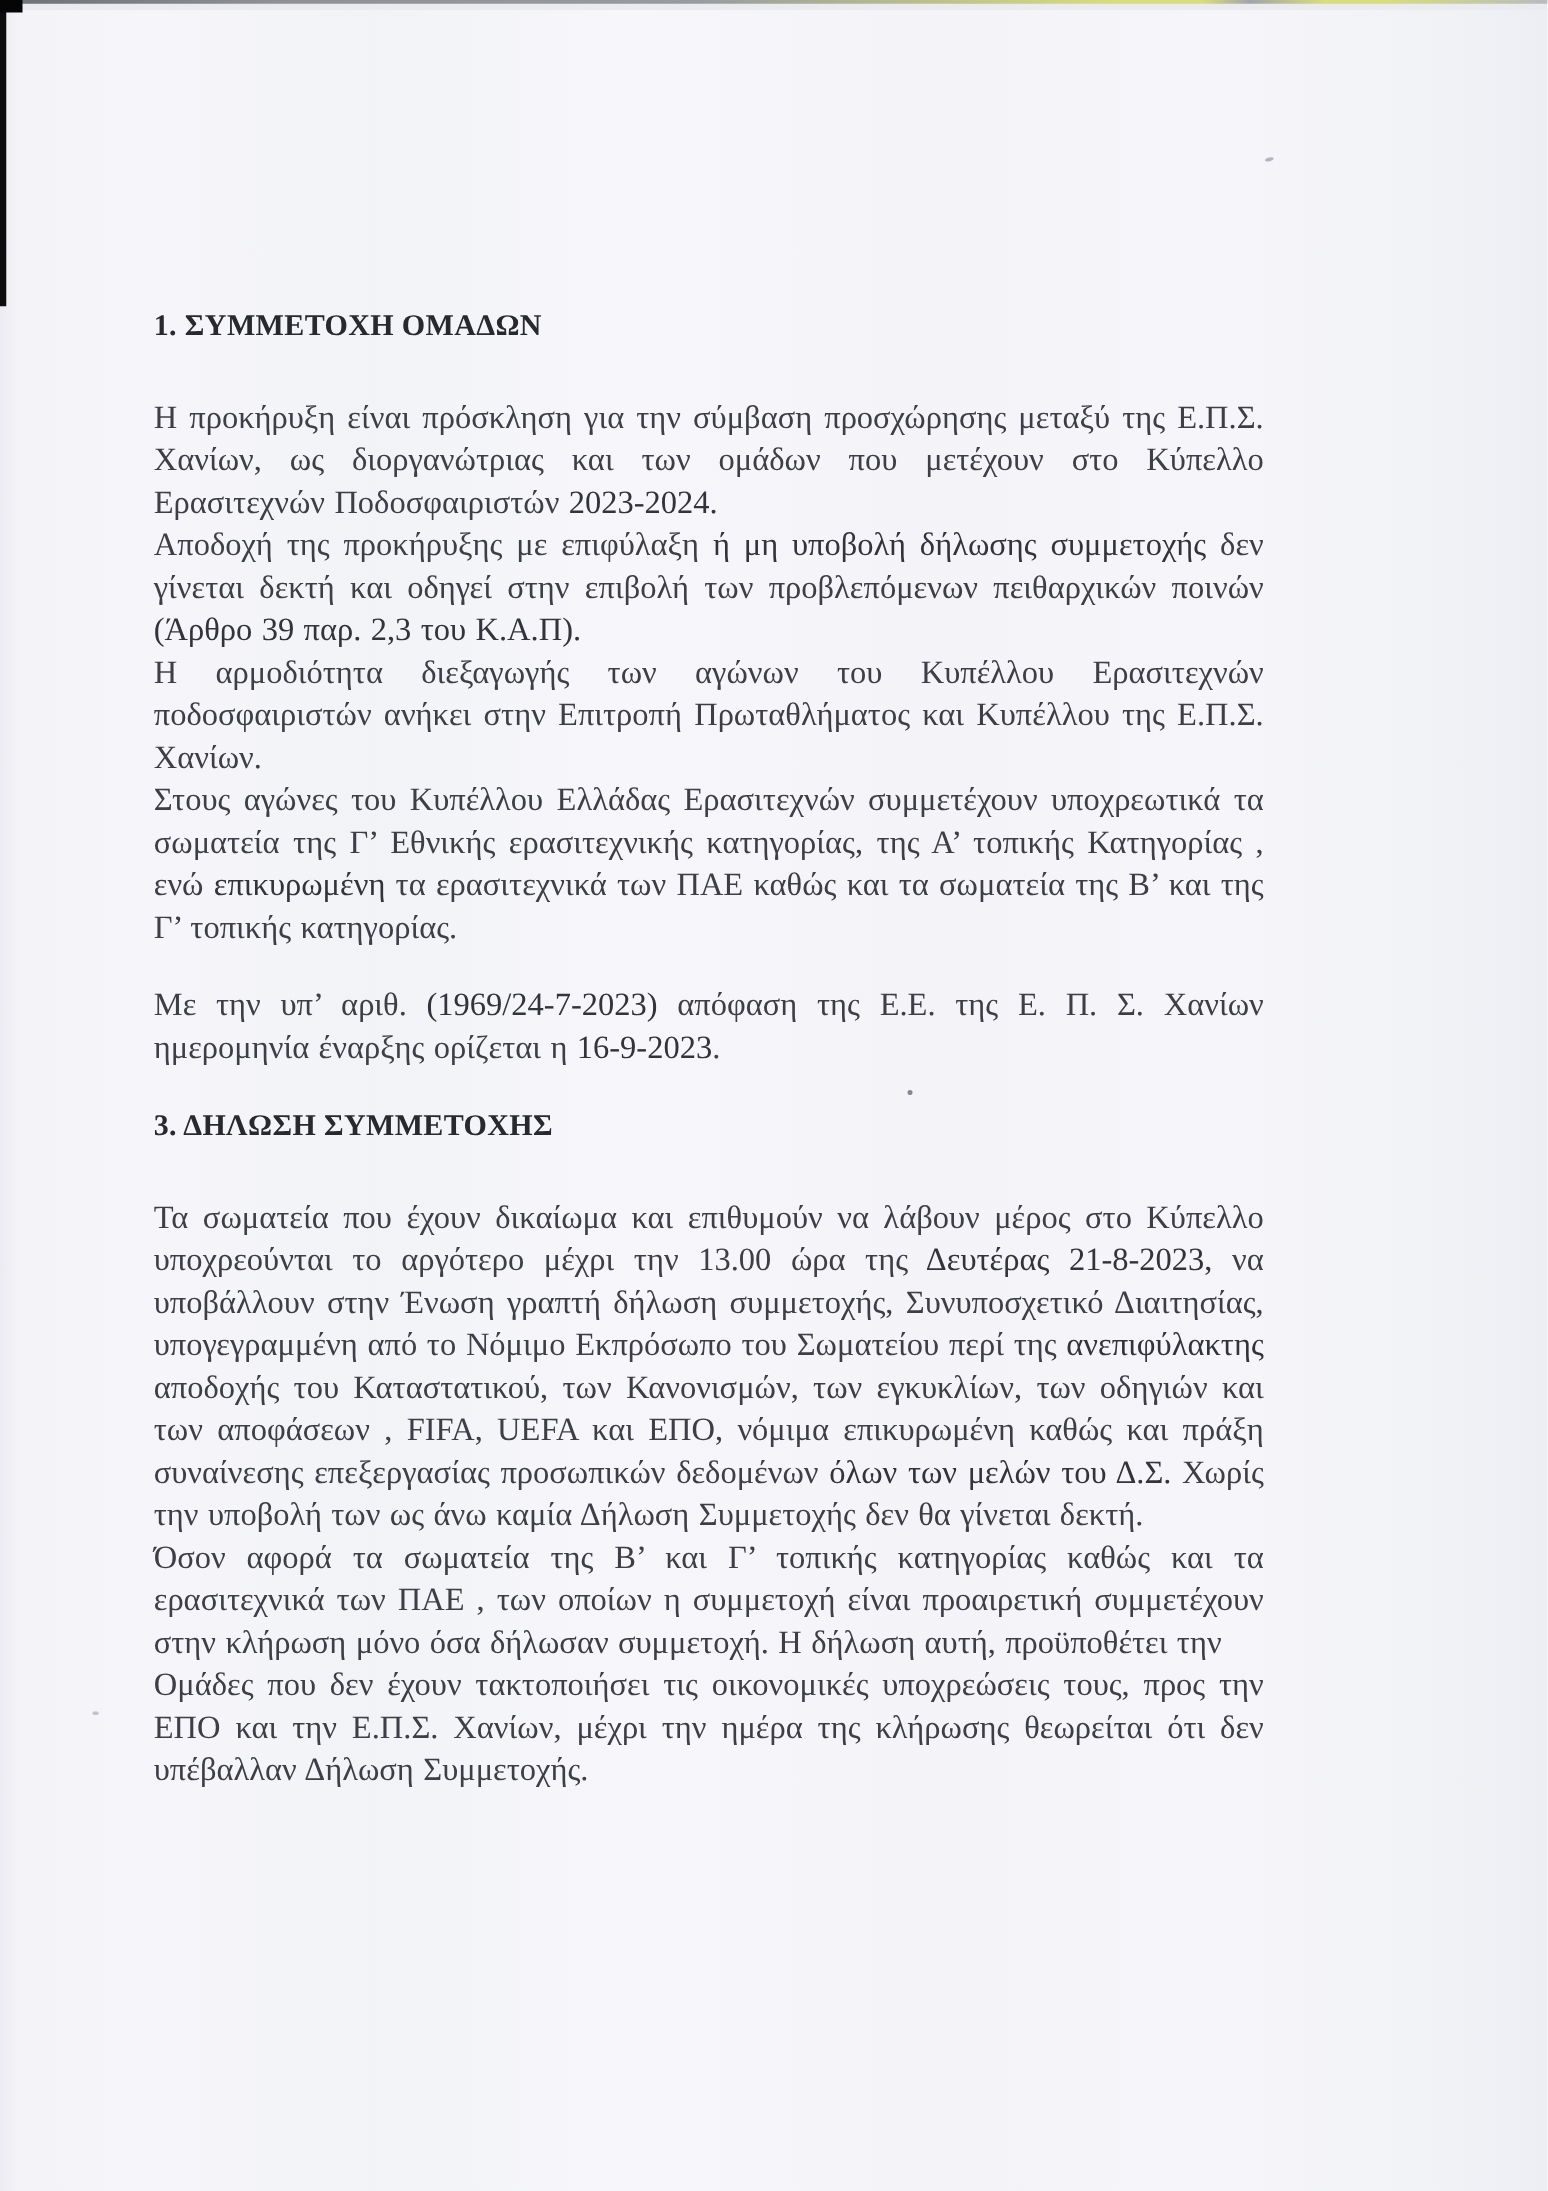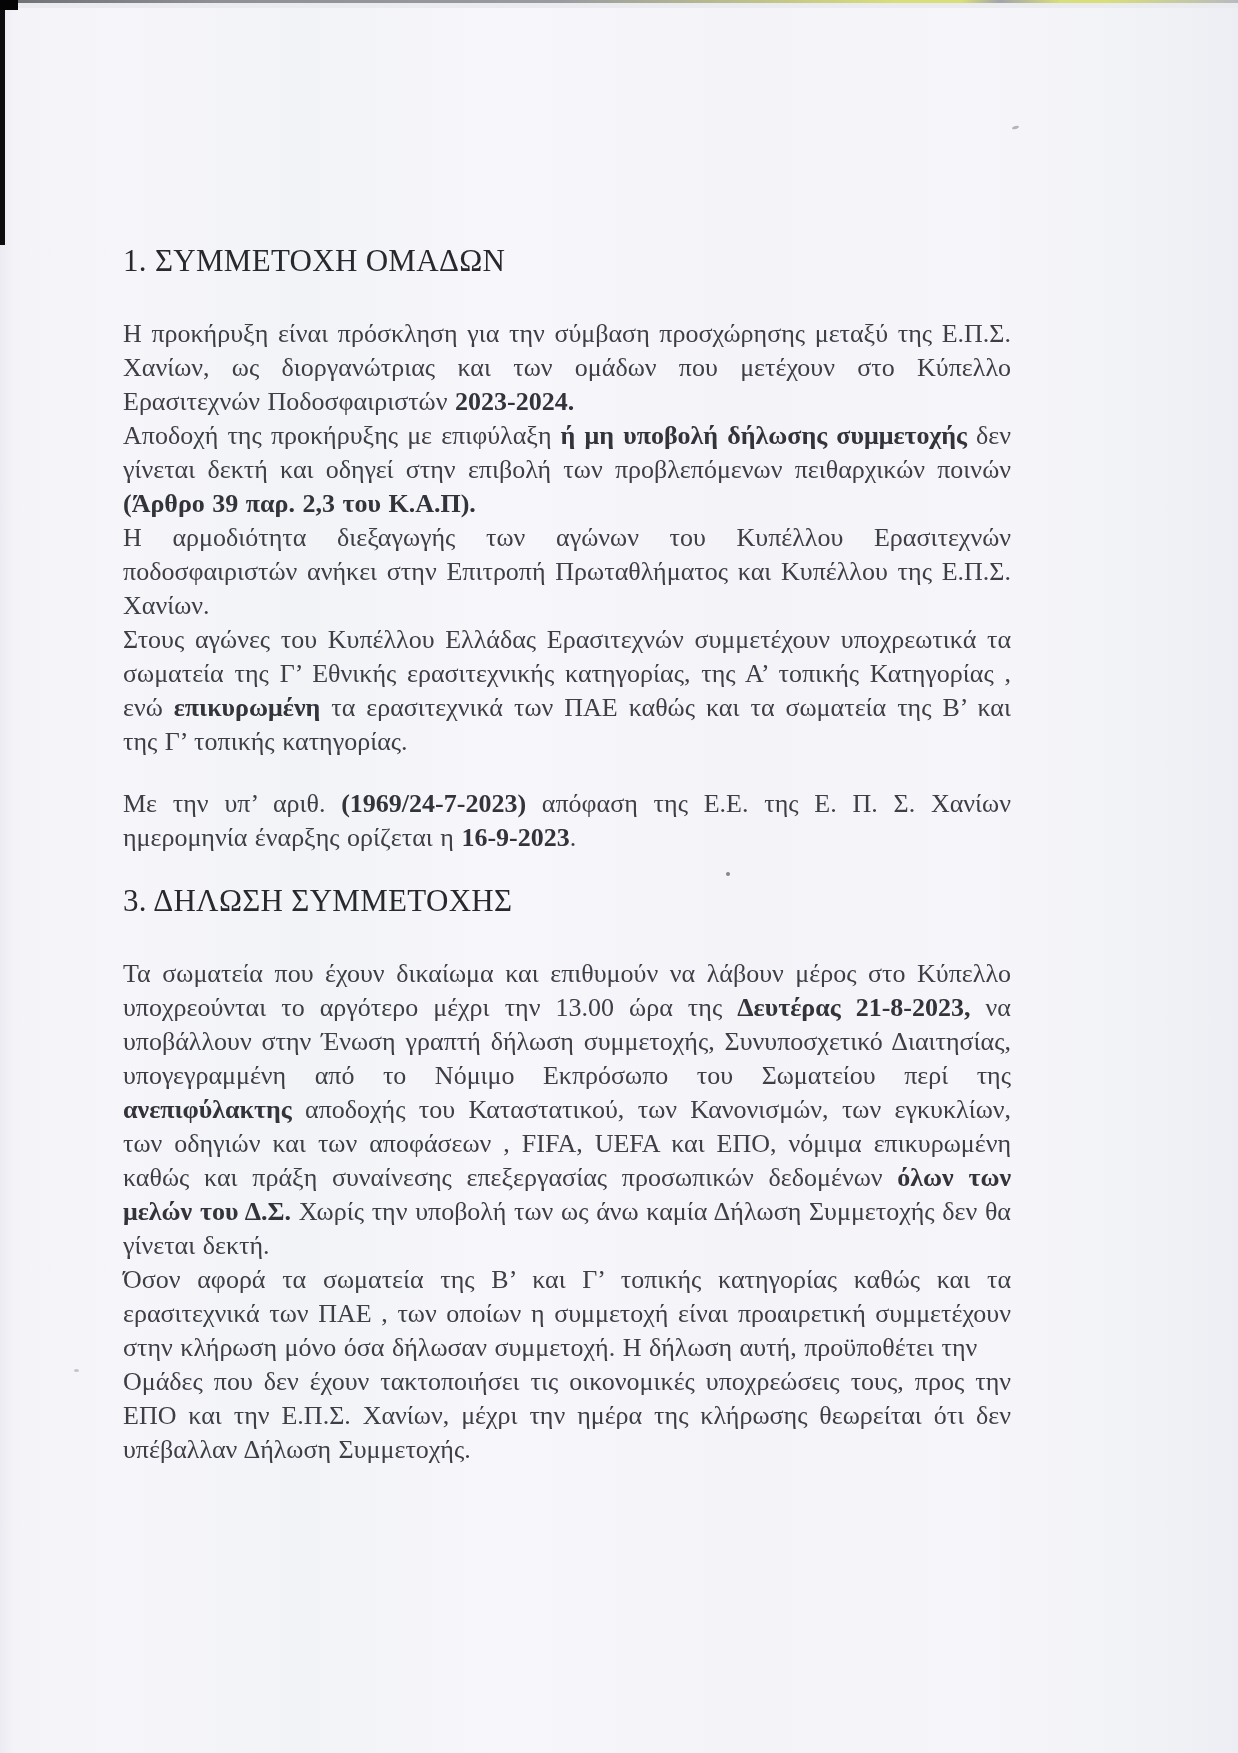--- a/index.html
+++ b/index.html
@@ -28,35 +28,35 @@
   .content{
     position:absolute;
     left:123px; top:0;
     width:888px;
     padding-top:243px;
     color:var(--ink);
   }
   .doc-section + .doc-section{ margin-top:28px; }
   .section-heading{
     margin:0 0 38px 0;
-    font-size:31px;
+    font-size:24px;
     line-height:36px;
-    font-weight:normal;
+    font-weight:bold;
     color:var(--heading-ink);
     letter-spacing:0.3px;
   }
   .doc-paragraph{
     margin:0;
     font-size:26px;
     line-height:34px;
     text-align:justify;
     color:var(--ink);
     word-spacing:1px;
   }
-  .doc-paragraph .bold{ font-weight:bold; color:#33333b; }
+  .doc-paragraph .bold{ font-weight:normal; color:#33333b; }
 
   
   .edge-strip-left{
     position:absolute; left:0; top:1508; width:5px; height:245px;
     background:var(--edge-black);
   }
   .bottom-scan-line{
     position:absolute; left:0; top:1742; width:1238px; height:3px;
     background:linear-gradient(90deg,
       #6f7076 0px, var(--bottom-line) 220px, #9a9ba1 560px,

